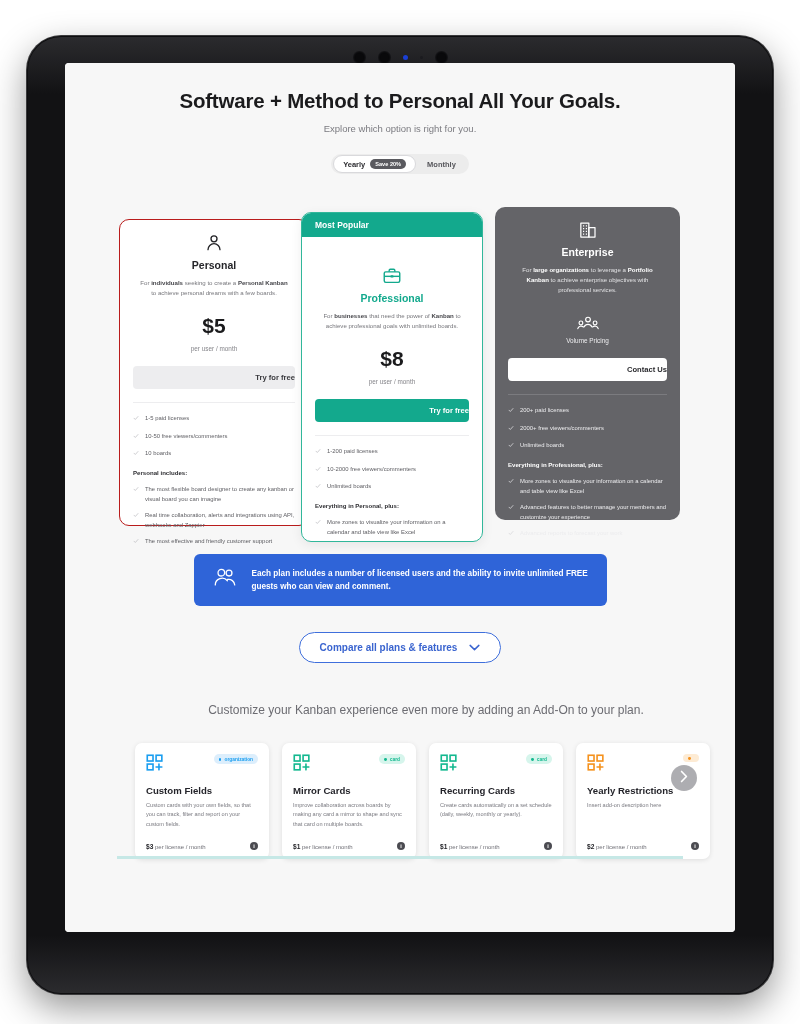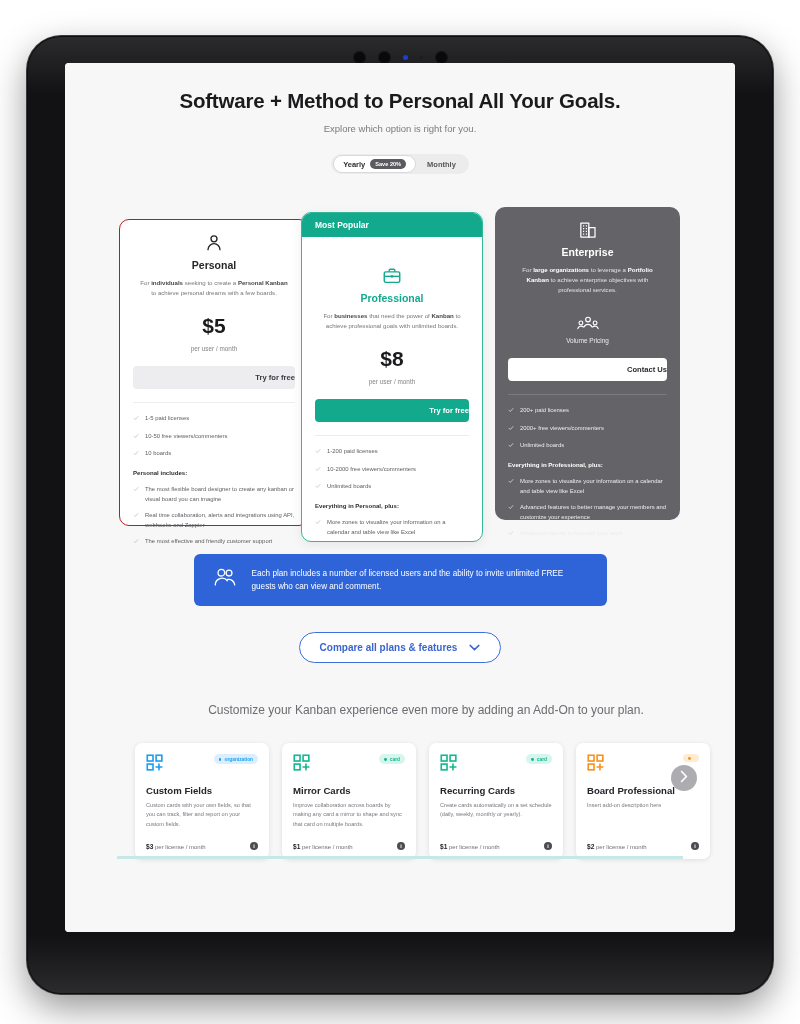--- a/index.html
+++ b/index.html
@@ -226,20 +226,21 @@
     width: 413px;
     background: #2f64d8;
     border-radius: 6px;
     display: flex; align-items: center; gap: 14px;
     padding: 13px 18px;
   }
   .banner-text {
     color: #ffffff;
     font-size: 8.2px;
     line-height: 1.6;
+    font-weight: bold;
   }
 
   
   .compare-row { display: flex; justify-content: center; margin-top: 26px; }
   .compare-btn {
     display: flex; align-items: center; gap: 12px;
     border: 1.4px solid #3f6fdc;
     background: #ffffff;
     color: #3a64cf;
     font-size: 10px;
@@ -684,21 +685,21 @@
                     <rect x="11.2" y="1.4" width="6.4" height="6.4"></rect>
                     <rect x="1.4" y="11.2" width="6.4" height="6.4"></rect>
                     <path d="M14.4 11.2v6.4M11.2 14.4h6.4"></path>
                   </svg>
                 </span>
                 <span class="addon-badge" style="background:#fdebd4;color:#f5921e">
                   <span class="badge-dot" style="background:#f5921e"></span>
                   <span></span>
                 </span>
               </div>
-              <div class="addon-name">Board Professional</div>
+              <div class="addon-name">Yearly Restrictions</div>
               <div class="addon-desc">Insert add-on description here</div>
               <div class="addon-foot">
                 <div class="addon-price">
                   <b>$2</b>
                   <span>per license / month</span>
                 </div>
                 <span class="info-dot">i</span>
               </div>
             </div>
 

